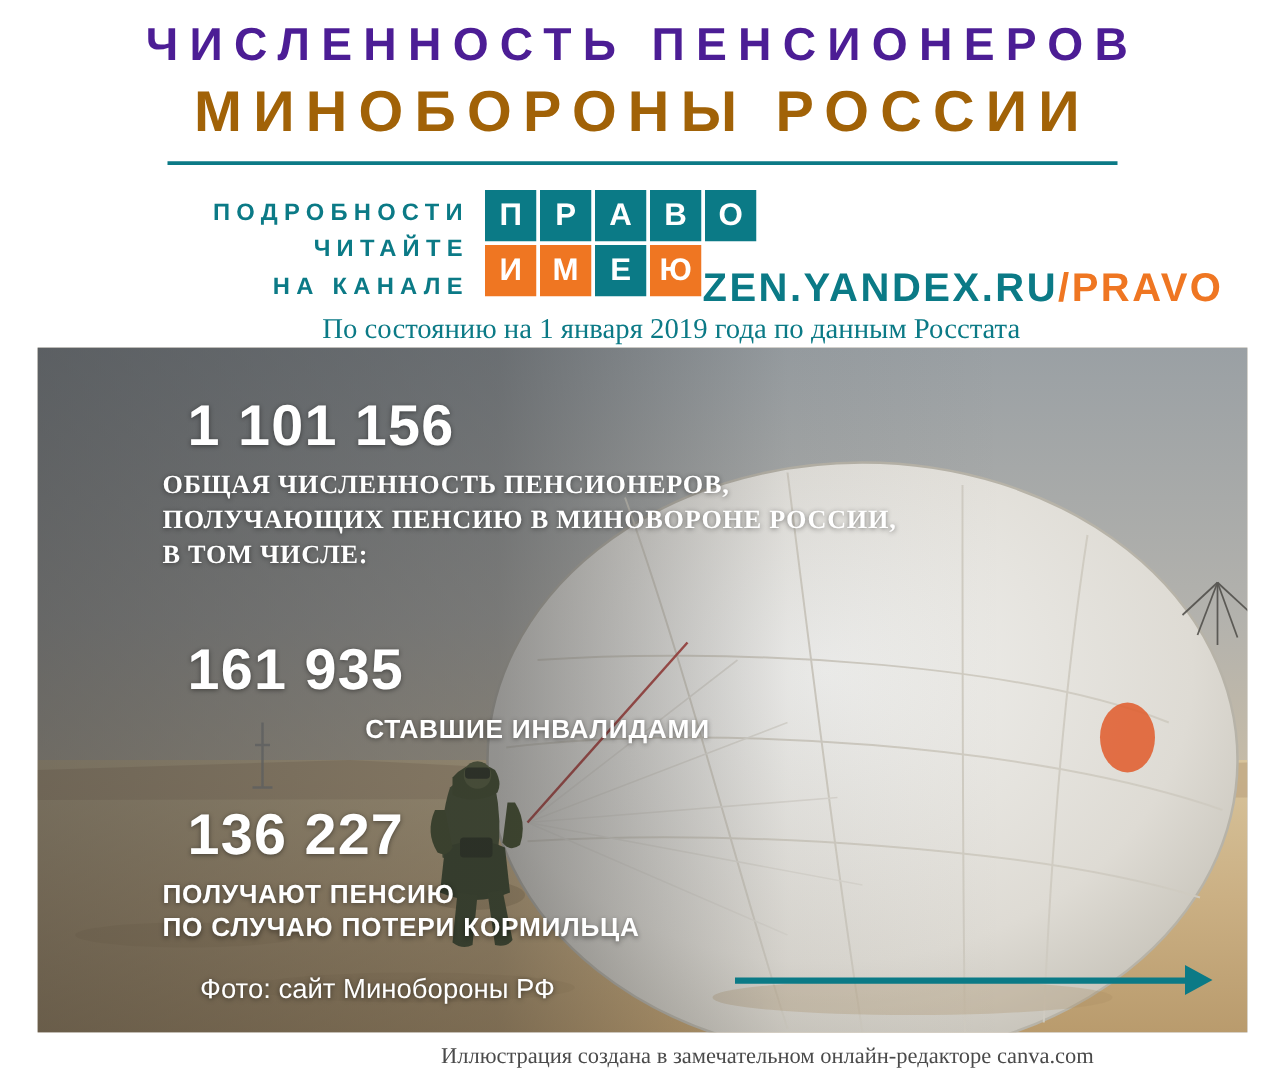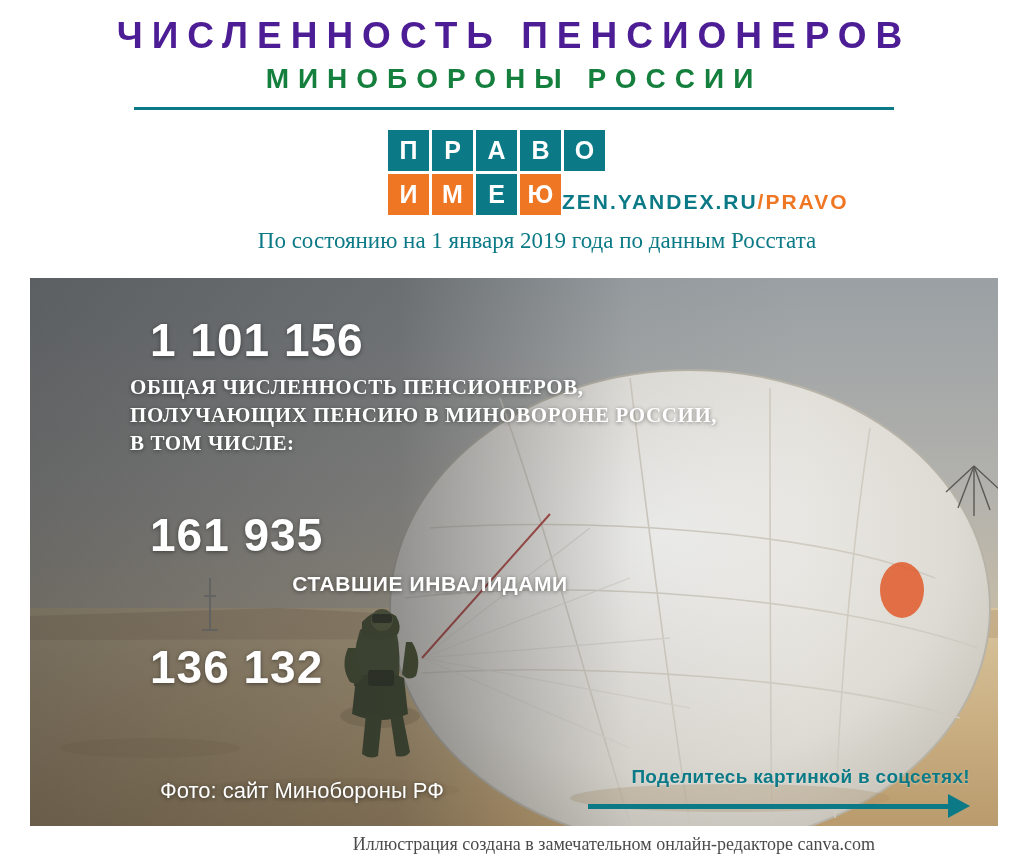--- a/index.html
+++ b/index.html
@@ -23,22 +23,22 @@
   }
   .title-line1 {
     color: #4c1d95;
     font-size: 37px;
     font-weight: bold;
     letter-spacing: 9px;
     line-height: 1.18;
     white-space: nowrap;
   }
   .title-line2 {
-    color: #15803d;
-    font-size: 28px;
+    color: #a16207;
+    font-size: 46px;
     font-weight: bold;
     letter-spacing: 9px;
     line-height: 1.2;
     margin-top: 4px;
     white-space: nowrap;
   }
   .rule {
     width: 760px;
     height: 3px;
     background: #0b7a86;
@@ -83,21 +83,21 @@
     font-size: 25px;
     font-weight: bold;
     line-height: 1;
   }
   .c-teal { background: #0b7a86; }
   .c-orange { background: #ef7622; }
   .zen {
     position: absolute;
     left: 562px;
     top: 76px;
-    font-size: 21px;
+    font-size: 32px;
     font-weight: bold;
     letter-spacing: 2.0px;
     color: #0b7a86;
     white-space: nowrap;
     text-align: right;
   }
   .zen .slash { color: #ef7622; }
   .zen .pravo { color: #ef7622; }
 
   .subtitle {
@@ -213,20 +213,25 @@
 
 <div class="page">
 
   <div class="title-block">
     <div class="title-line1">ЧИСЛЕННОСТЬ ПЕНСИОНЕРОВ</div>
     <div class="title-line2">МИНОБОРОНЫ РОССИИ</div>
   </div>
   <div class="rule"></div>
 
   <div class="promo">
+    <div class="promo-left">
+      <div>ПОДРОБНОСТИ</div>
+      <div>ЧИТАЙТЕ</div>
+      <div>НА КАНАЛЕ</div>
+    </div>
 
     <div class="logo-grid">
       <div class="logo-row">
         <div class="logo-cell c-teal">П</div>
         <div class="logo-cell c-teal">Р</div>
         <div class="logo-cell c-teal">А</div>
         <div class="logo-cell c-teal">В</div>
         <div class="logo-cell c-teal">О</div>
       </div>
       <div class="logo-row">
@@ -328,27 +333,28 @@
 
     <div class="stats">
       <div class="big-num">1 101 156</div>
       <div class="desc" style="white-space: pre-line; font-family: Liberation Serif, serif;">ОБЩАЯ ЧИСЛЕННОСТЬ ПЕНСИОНЕРОВ,
 ПОЛУЧАЮЩИХ ПЕНСИЮ В МИНОВОРОНЕ РОССИИ,
 В ТОМ ЧИСЛЕ:</div>
       <div class="gap-a"></div>
       <div class="big-num">161 935</div>
       <div class="desc" style="white-space: pre-line; text-align: center;">СТАВШИЕ ИНВАЛИДАМИ</div>
       <div class="gap-b"></div>
-      <div class="big-num">136 132</div>
+      <div class="big-num">136 227</div>
+      <div class="desc" style="white-space: pre-line;">ПОЛУЧАЮТ ПЕНСИЮ
+ПО СЛУЧАЮ ПОТЕРИ КОРМИЛЬЦА</div>
     </div>
 
     <div class="photo-credit">Фото: сайт Минобороны РФ</div>
 
     <div class="share">
-      <div class="share-text">Поделитесь картинкой в соцсетях!</div>
       <div class="arrow-wrap">
         <div class="arrow-line"></div>
         <div class="arrow-head"></div>
       </div>
     </div>
   </div>
 
   <div class="footer">Иллюстрация создана в замечательном онлайн-редакторе canva.com</div>
 </div>
 

